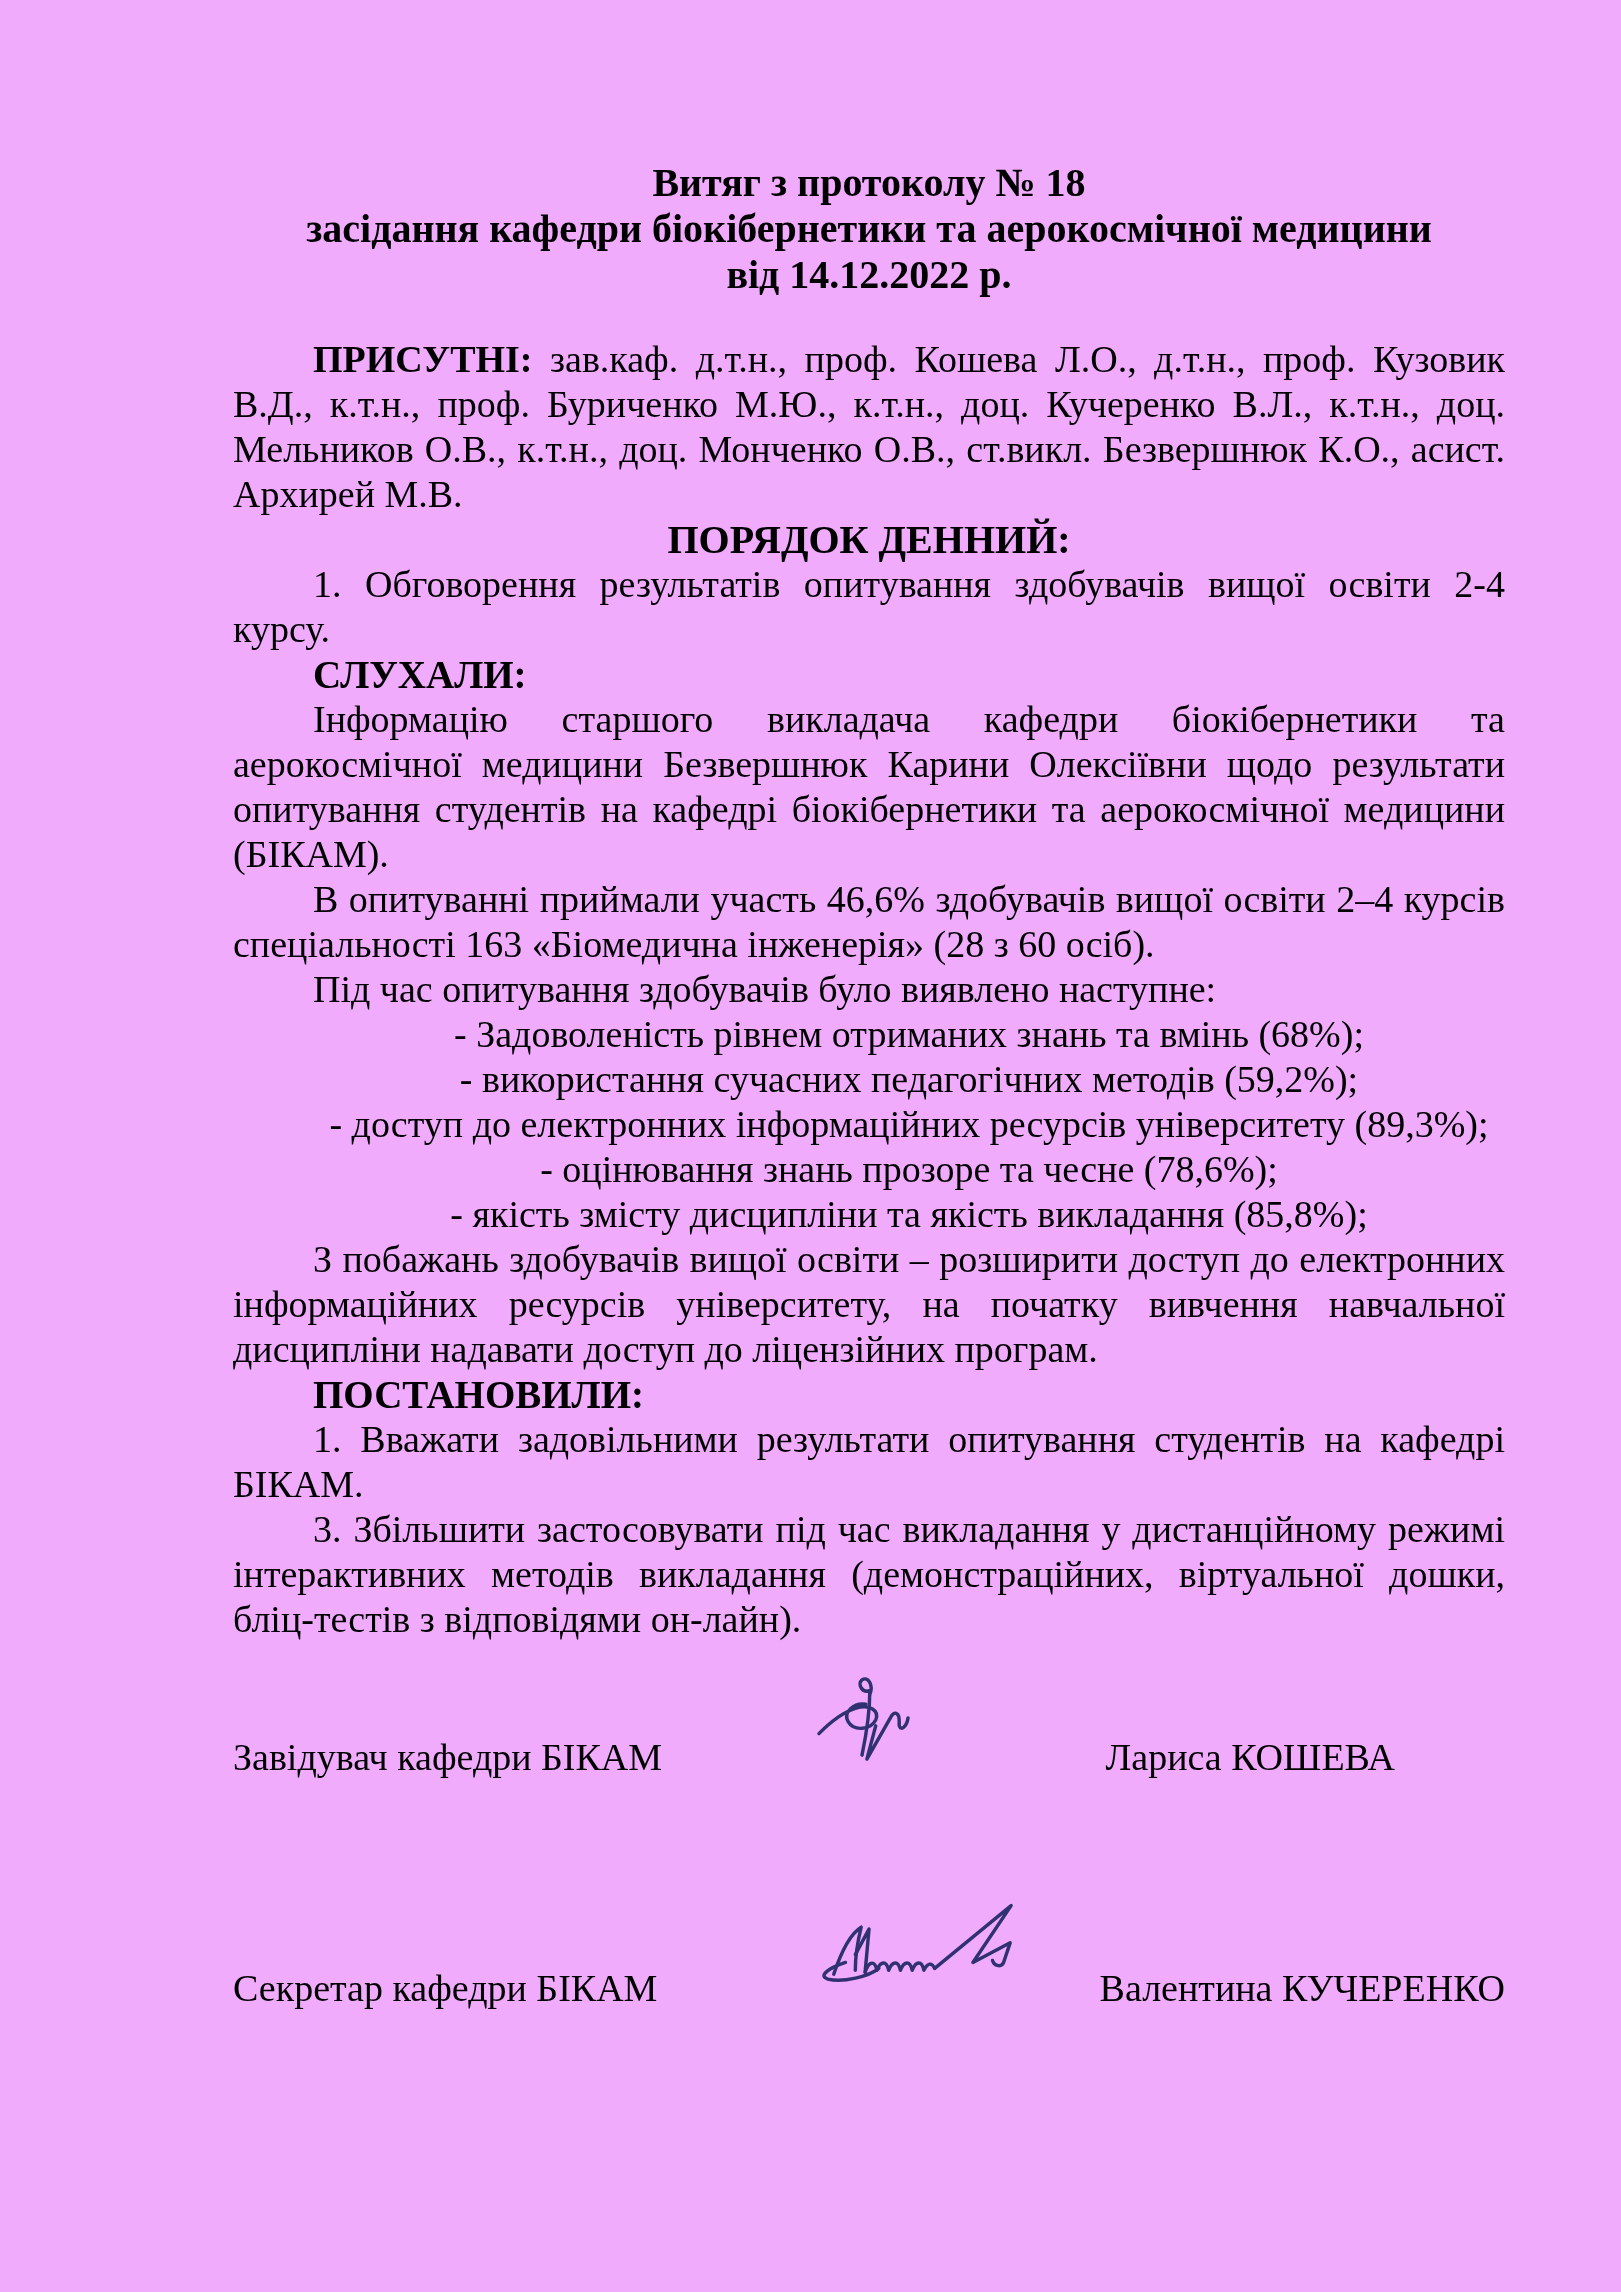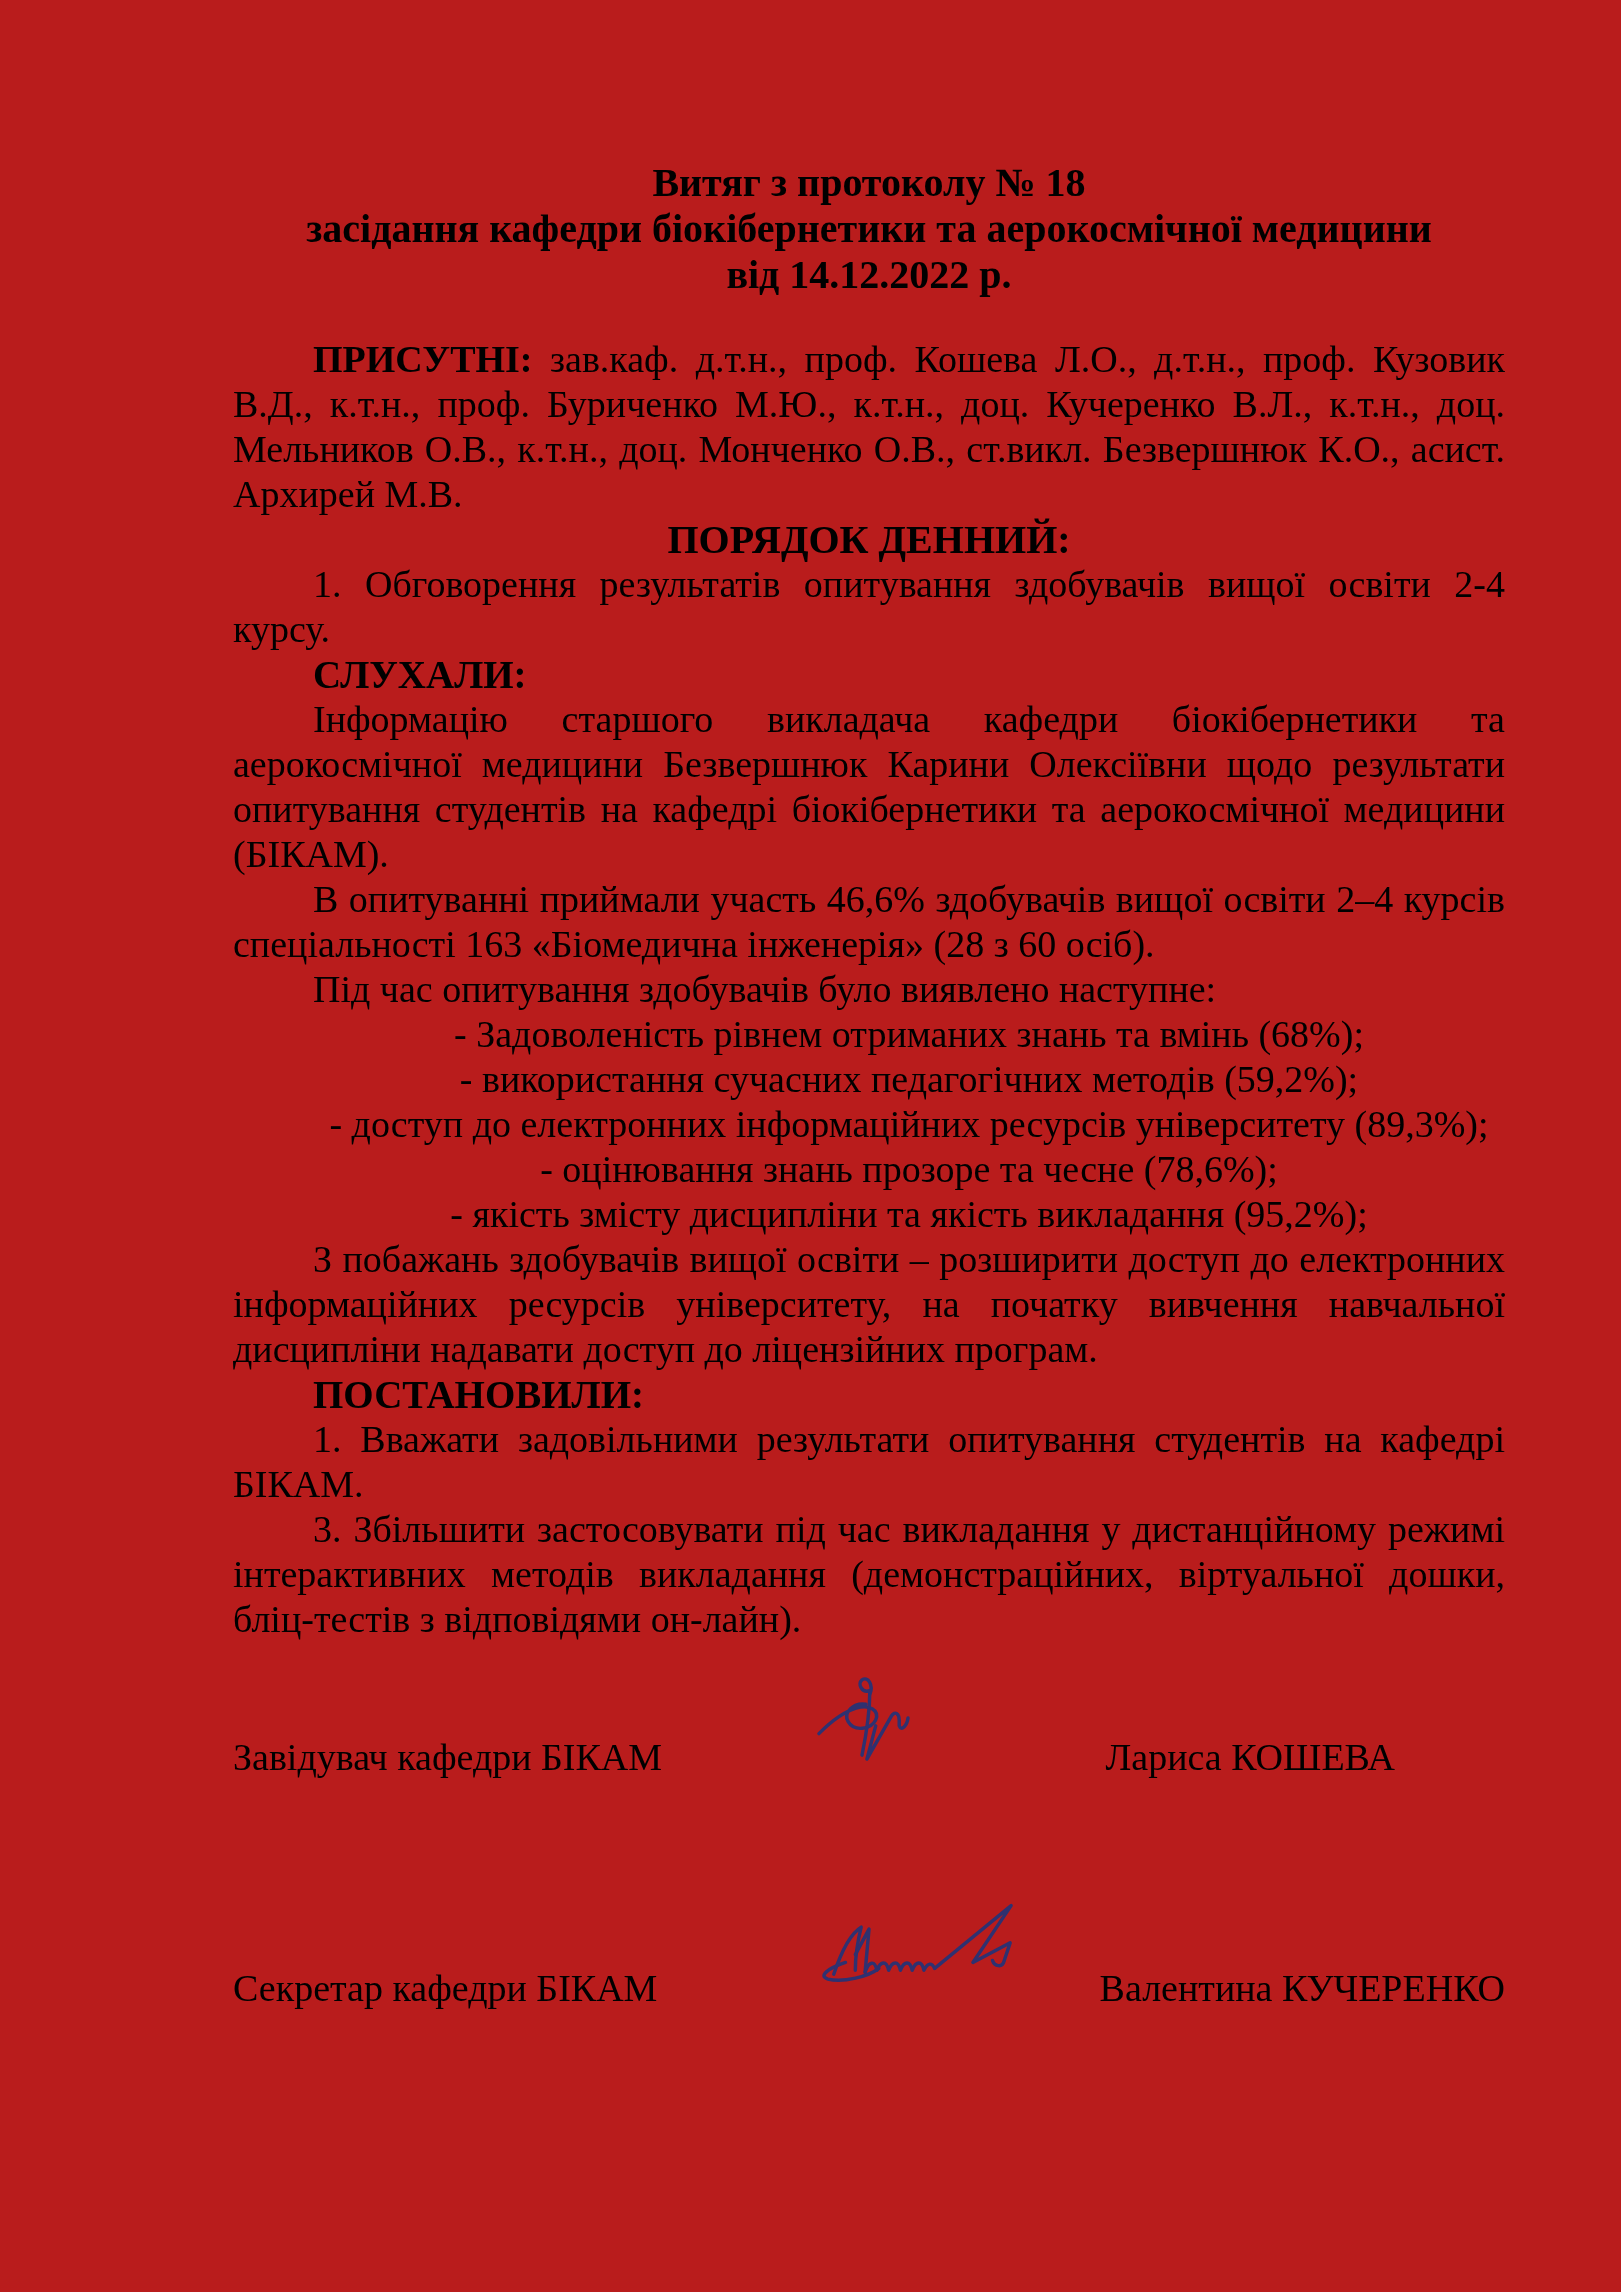--- a/index.html
+++ b/index.html
@@ -1,21 +1,21 @@
 <!DOCTYPE html>
 <html lang="uk"><head>
 <meta charset="utf-8">
 <style>
   html, body { margin: 0; padding: 0; background: #888; }
   .page {
     position: relative;
     width: 1621px;
     height: 2293px;
     margin: 0 auto;
-    background: #b91c1c;
+    background: #f0abfc;
     color: #000000;
     font-family: "Liberation Serif", "DejaVu Serif", serif;
     box-sizing: border-box;
     padding: 160px 116px 0 233px;
     overflow: hidden;
   }
   p { margin: 0; }
   .title-block { margin: 0; }
   .title-line {
     text-align: center;
@@ -89,21 +89,21 @@
 
   <p class="heading-sub">СЛУХАЛИ:</p>
   <p class="para">Інформацію старшого викладача кафедри біокібернетики та аерокосмічної медицини Безвершнюк Карини Олексіївни щодо результати опитування студентів на кафедрі біокібернетики та аерокосмічної медицини (БІКАМ).</p>
   <p class="para">В опитуванні приймали участь 46,6% здобувачів вищої освіти 2–4 курсів спеціальності 163 «Біомедична інженерія» (28 з 60 осіб).</p>
   <p class="para">Під час опитування здобувачів було виявлено наступне:</p>
 
   <p class="bullet-line">- Задоволеність рівнем отриманих знань та вмінь (68%);</p>
   <p class="bullet-line">- використання сучасних педагогічних методів (59,2%);</p>
   <p class="bullet-line">- доступ до електронних інформаційних ресурсів університету (89,3%);</p>
   <p class="bullet-line">- оцінювання знань прозоре та чесне (78,6%);</p>
-  <p class="bullet-line">- якість змісту дисципліни та якість викладання (95,2%);</p>
+  <p class="bullet-line">- якість змісту дисципліни та якість викладання (85,8%);</p>
 
   <p class="para">З побажань здобувачів вищої освіти – розширити доступ до електронних інформаційних ресурсів університету, на початку вивчення навчальної дисципліни надавати доступ до ліцензійних програм.</p>
 
   <p class="heading-sub">ПОСТАНОВИЛИ:</p>
   <p class="para">1. Вважати задовільними результати опитування студентів на кафедрі БІКАМ.</p>
   <p class="para">3. Збільшити застосовувати під час викладання у дистанційному режимі інтерактивних методів викладання (демонстраційних, віртуальної дошки, бліц-тестів з відповідями он-лайн).</p>
 
   <div class="sig-row sig-row-1">
     <span>Завідувач кафедри БІКАМ</span>
     <svg class="sig-svg sig-svg-1" viewBox="0 0 100 95" aria-hidden="true">

